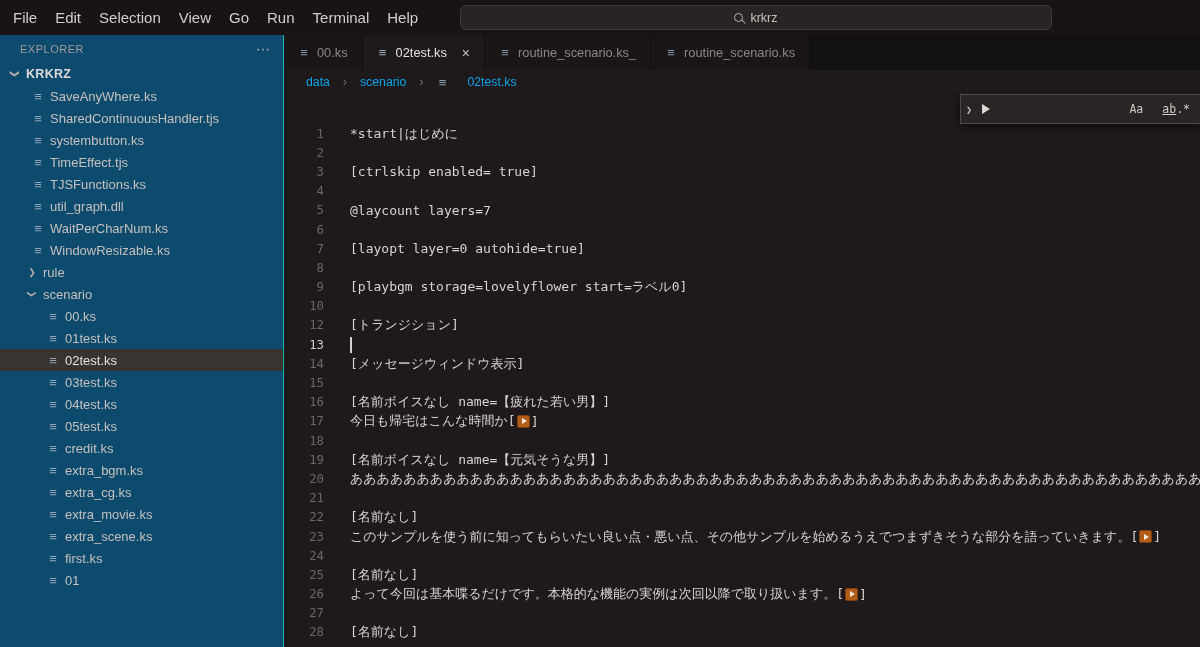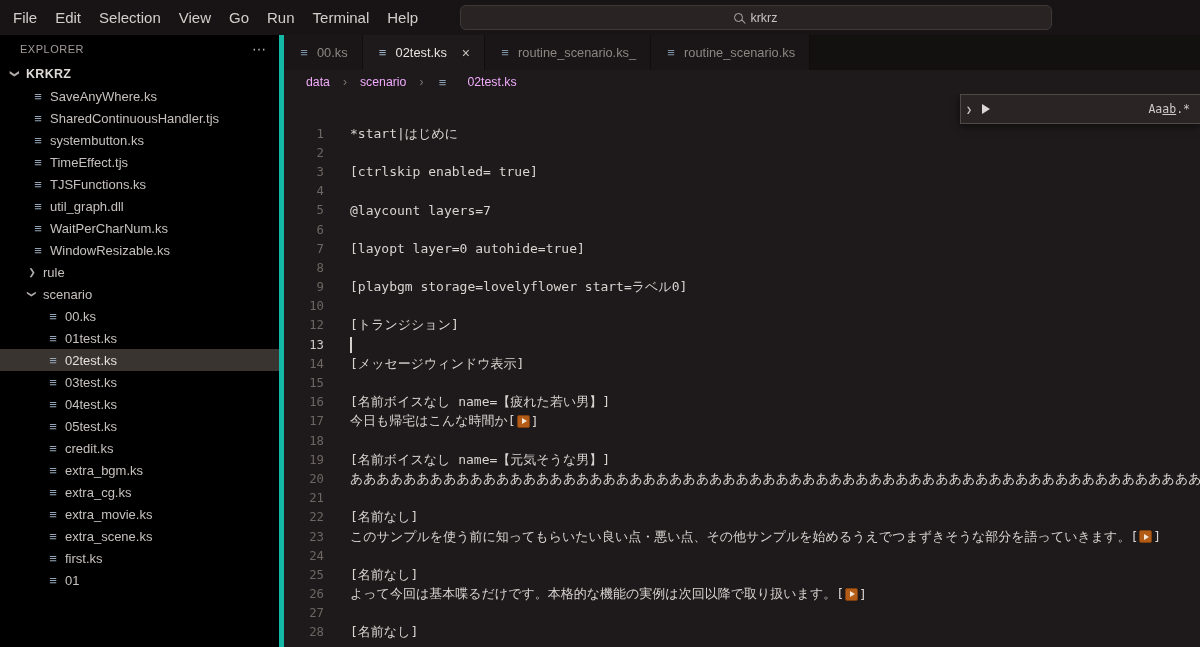--- a/index.html
+++ b/index.html
@@ -18,21 +18,21 @@
   .search-box{position:absolute;left:460px;top:5px;width:592px;height:25px;background:#292323;
     border:1px solid #3e3838;border-radius:6px;display:flex;align-items:center;justify-content:center;
     font-size:12.5px;color:#c8c3c0;}
   .lens{position:relative;width:9px;height:9px;border:1.4px solid #b3aeab;border-radius:50%;margin-right:7px;flex-shrink:0;}
   .lens::after{content:"";position:absolute;width:4.5px;height:1.4px;background:#b3aeab;transform:rotate(45deg);right:-3.5px;bottom:-1px;}
 
   
   .main{display:flex;height:612px;}
 
   
-  .sidebar{width:284px;flex-shrink:0;background:#000000;border-right:5px solid #14b8a6;overflow:hidden;}
+  .sidebar{width:284px;flex-shrink:0;background:#0c4a6e;border-right:1px solid #14b8a6;overflow:hidden;}
   .explorer-header{height:28px;display:flex;align-items:center;padding:0 12px 0 20px;font-size:11px;
     letter-spacing:.5px;color:#a29c99;}
   [data-name="more-actions-icon"]{margin-left:auto;color:#b5b0ad;font-size:14px;letter-spacing:1px;}
   [data-name="more-actions-icon"]::before{content:"⋯";}
   .tree{font-size:13px;color:#c6c1be;}
   .tree-row{height:22px;display:flex;align-items:center;white-space:nowrap;cursor:default;}
   .tree-row.root{font-weight:bold;color:#dedad7;font-size:12.5px;letter-spacing:.3px;}
   .tree-row.lvl0{padding-left:10px;}
   .tree-row.lvl1{padding-left:32px;}
   .tree-row.lvl1.has-chev{padding-left:27px;}
@@ -51,21 +51,21 @@
   .tab{display:flex;align-items:center;gap:7px;padding:0 14px;font-size:12.8px;color:#8d8783;
     background:#1a1516;border-right:1px solid #100d0e;cursor:default;}
   .tab .tree-icon{margin-right:0;}
   .tab [data-name="file-icon"]{color:#7f93a6;}
   .tab.active{background:#1e191a;color:#e7e3e0;}
   .tab.active [data-name="file-icon"]{color:#9cb0c2;}
   [data-name="tab-close-icon"]{margin-left:8px;color:#c9c4c1;font-size:14px;line-height:1;}
   [data-name="tab-close-icon"]::before{content:"×";}
 
   .breadcrumb{height:24px;display:flex;align-items:center;gap:13px;padding-left:22px;font-size:12.3px;
-    color:#f0abfc;flex-shrink:0;}
+    color:#0ea5e9;flex-shrink:0;}
   [data-name="breadcrumb-separator-icon"]{color:#7b7571;font-size:12px;}
   [data-name="breadcrumb-separator-icon"]::before{content:"›";}
   .breadcrumb [data-name="file-icon"]{color:#8da0b2;}
 
   .editor-body{position:relative;flex:1;overflow:hidden;font-family:"DejaVu Sans Mono",monospace;}
   .lines{margin-top:30px;}
   .code-line{height:19.2px;display:flex;align-items:center;white-space:pre;}
   .ln{width:40px;text-align:right;flex-shrink:0;color:#6d6664;font-size:12.3px;
       font-family:"DejaVu Sans Mono",monospace;}
   .ln.active{color:#d0cac7;text-align:right;}
@@ -81,21 +81,21 @@
      border:1px solid #4f4a47;border-right:none;display:flex;align-items:center;
      box-shadow:0 2px 8px rgba(0,0,0,.55);z-index:5;}
   [data-name="find-chevron-icon"]{width:16px;text-align:center;color:#c7c2bf;font-size:10px;}
   [data-name="find-chevron-icon"]::before{content:"❯";}
   [data-name="find-play-icon"]{width:0;height:0;border-left:8px solid #dcd8d5;
      border-top:5.5px solid transparent;border-bottom:5.5px solid transparent;margin-left:5px;}
   .find-input{flex:1;height:100%;}
   .find-toggles{display:flex;padding-right:10px;font-size:11.5px;color:#cfcac7;
      font-family:"DejaVu Sans Mono",monospace;}
   .find-toggle{cursor:default;}
-  .find-toggle:nth-child(2){text-decoration:underline;}
+  .find-toggle:nth-child(2){text-decoration:underline;margin-left:19px;}
 </style>
 </head>
 <body data-name="vscode-window">
 
 <div class="titlebar" data-name="title-bar">
   <div class="menu" id="menu-items" data-name="menu-bar">
       <div class="menu-item" data-name="menu-file">File</div>
       <div class="menu-item" data-name="menu-edit">Edit</div>
       <div class="menu-item" data-name="menu-selection">Selection</div>
       <div class="menu-item" data-name="menu-view">View</div>

